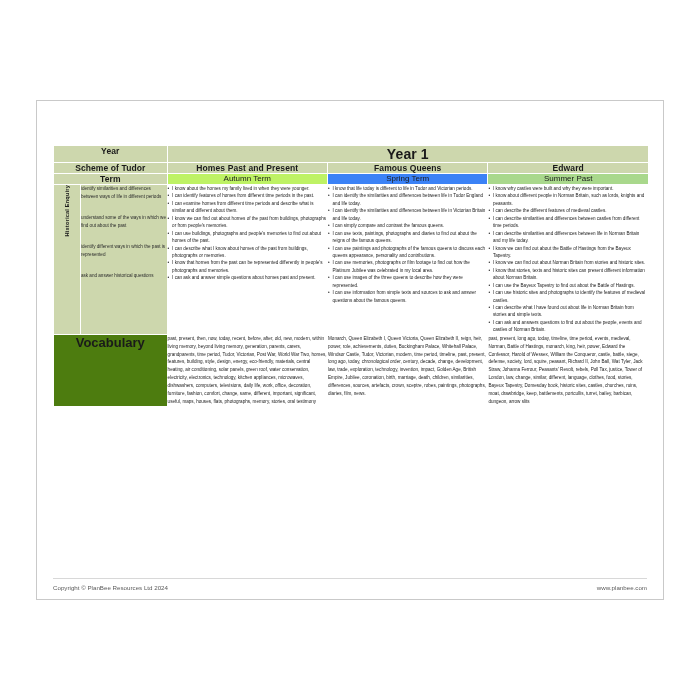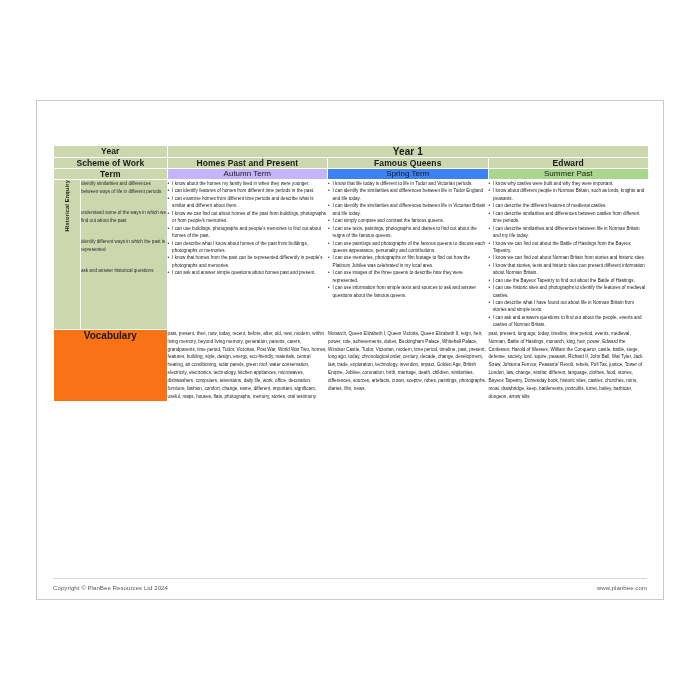--- a/index.html
+++ b/index.html
@@ -49,28 +49,28 @@
 
   .hdr {
     background: #cdd7ad;
     text-align: center;
     font-weight: bold;
     font-size: 8.5px;
     letter-spacing: .1px;
     padding: 6px 3px;
     vertical-align: middle;
   }
-  .hdr-year { font-size: 10px; }
+  .hdr-year { font-size: 14px; }
   .term {
     text-align: center;
     font-size: 8px;
     padding: 6px 3px;
     vertical-align: middle;
   }
-  .term-autumn { background: #c4b5fd; margin-top: 48px; }
+  .term-autumn { background: #bef264; margin-top: 48px; }
   .term-spring { background: #3b82f6; }
   .term-summer { background: #a9d88c; }
 
   .sidebar-rot {
     background: #cdd7ad;
     vertical-align: middle;
     text-align: center;
     position: relative;
   }
   .rot-inner {
@@ -86,25 +86,25 @@
     background: #cdd7ad;
     padding: 22px 6px 6px 6px;
     font-size: 4.6px;
     line-height: 1.75;
     color: #2b2b2b;
   }
   .objs p { margin: 0 0 13px 0; }
   .objs p:last-child { margin-bottom: 0; }
 
   .vocab-label {
-    background: #f97316;
+    background: #4d7c0f;
     text-align: center;
     vertical-align: middle;
     font-weight: bold;
-    font-size: 10px;
+    font-size: 13px;
   }
   .content {
     background: #ffffff;
     padding: 4px 5px 6px 5px;
     font-size: 4.6px;
     line-height: 1.62;
     color: #222;
   }
   .content ul {
     margin: 0;
@@ -157,21 +157,21 @@
           <col class="c-col">
       </colgroup>
       <tbody>
 
         <tr>
           <td class="hdr" colspan="2">Year</td>
           <td class="hdr hdr-year" colspan="3">Year 1</td>
         </tr>
 
         <tr>
-          <td class="hdr" colspan="2">Scheme of Work</td>
+          <td class="hdr" colspan="2">Scheme of Tudor</td>
           <td class="hdr">Homes Past and Present</td>
           <td class="hdr">Famous Queens</td>
           <td class="hdr">Edward</td>
         </tr>
 
         <tr>
           <td class="hdr" colspan="2">Term</td>
           <td class="term term-autumn">Autumn Term</td>
           <td class="term term-spring">Spring Term</td>
           <td class="term term-summer">Summer Past</td>

